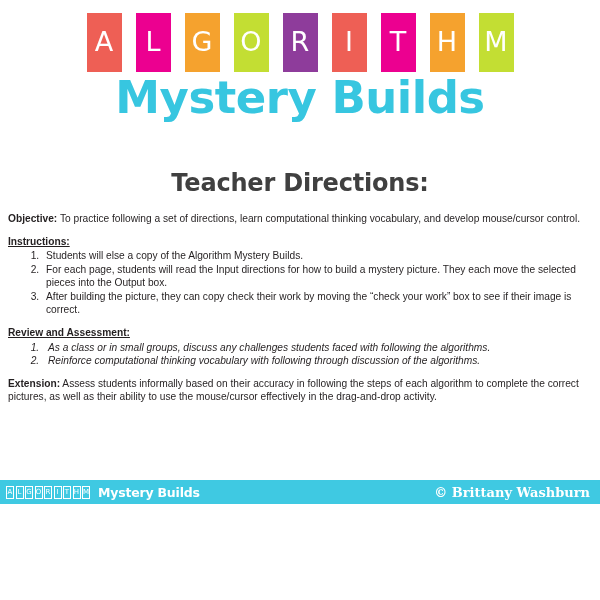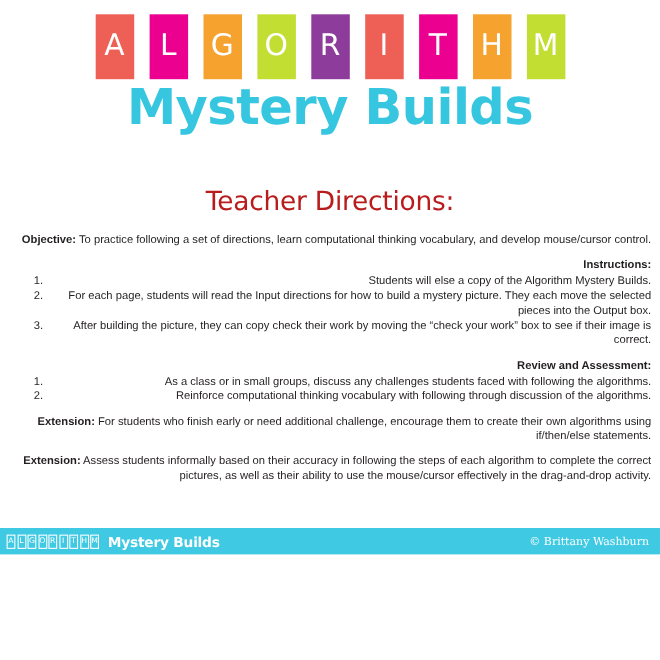--- a/index.html
+++ b/index.html
@@ -55,58 +55,59 @@
     line-height: 1;
     margin-top: 3px;
     padding-bottom: 2px;
   }
 
   
   .page-title {
     text-align: center;
     font-family: "DejaVu Sans", sans-serif;
     font-size: 24px;
-    font-weight: 400;
-    color: #b91c1c;
+    font-weight: 700;
+    color: #404040;
     letter-spacing: -0.2px;
     margin-top: 47px;
   }
 
   
   .content {
     position: absolute;
     left: 8px;
     right: 8px;
     top: 212px;
     font-size: 10.2px;
     line-height: 1.33;
     color: #231f20;
   }
   .block {
     margin-bottom: 9px;
-    text-align: right;
   }
   .lead {
     font-weight: 700;
   }
   .section-label {
     font-weight: 700;
     margin-bottom: 1px;
+    text-decoration: underline;
   }
   ol.steps {
     margin: 0 0 0 0;
     padding-left: 34px;
     list-style-position: outside;
   }
   ol.steps li {
     margin-bottom: 0px;
     padding-left: 4px;
   }
   ol.steps.spaced li {
     padding-left: 6px;
+    font-style: italic;
   }
   .para {
     margin: 0;
   }
 
   
   .footer-bar {
     position: absolute;
     left: 0;
     top: 480px;
@@ -142,22 +143,22 @@
     font-family: "DejaVu Sans", sans-serif;
     font-size: 12.5px;
     font-weight: 700;
     color: #ffffff;
     letter-spacing: -0.2px;
   }
   .footer-credit {
     margin-left: auto;
     margin-right: 10px;
     font-family: "DejaVu Serif", serif;
-    font-size: 10px;
-    font-weight: 400;
+    font-size: 13px;
+    font-weight: 700;
     color: #ffffff;
   }
 </style>
 </head>
 <body>
 
 <div class="logo-header">
   <div class="logo-tiles">
       <div class="logo-tile" style="background: rgb(238, 95, 85);">A</div>
       <div class="logo-tile" style="background: rgb(236, 0, 144);">L</div>
@@ -190,23 +191,20 @@
   </div>
 
   <div class="block">
     <div class="section-label">Review and Assessment:</div>
     <ol class="steps spaced">
         <li>As a class or in small groups, discuss any challenges students faced with following the algorithms.</li>
         <li>Reinforce computational thinking vocabulary with following through discussion of the algorithms.</li>
       </ol>
   </div>
 
-  <div class="block">
-    <p class="para"><span class="lead">Extension:</span><span> For students who finish early or need additional challenge, encourage them to create their own algorithms using if/then/else statements.</span></p>
-  </div>
 
   <div class="block">
     <p class="para"><span class="lead">Extension:</span><span> Assess students informally based on their accuracy in following the steps of each algorithm to complete the correct pictures, as well as their ability to use the mouse/cursor effectively in the drag-and-drop activity.</span></p>
   </div>
 
 </div>
 
 <div class="footer-bar">
   <div class="footer-logo">
     <div class="footer-tiles">

